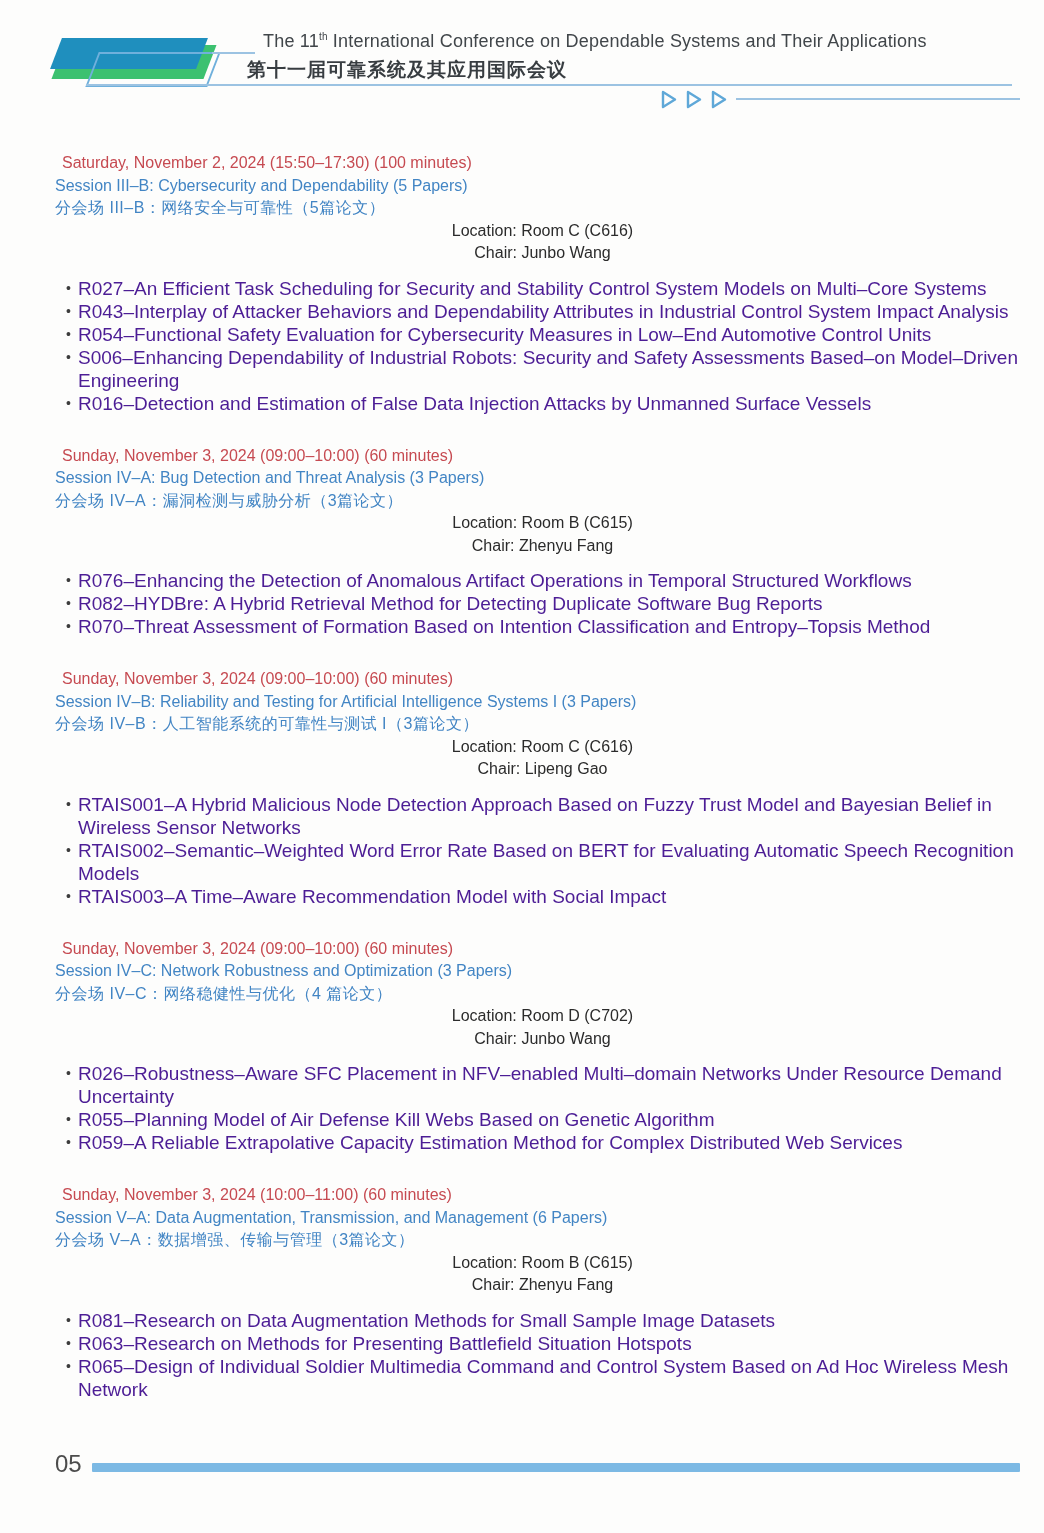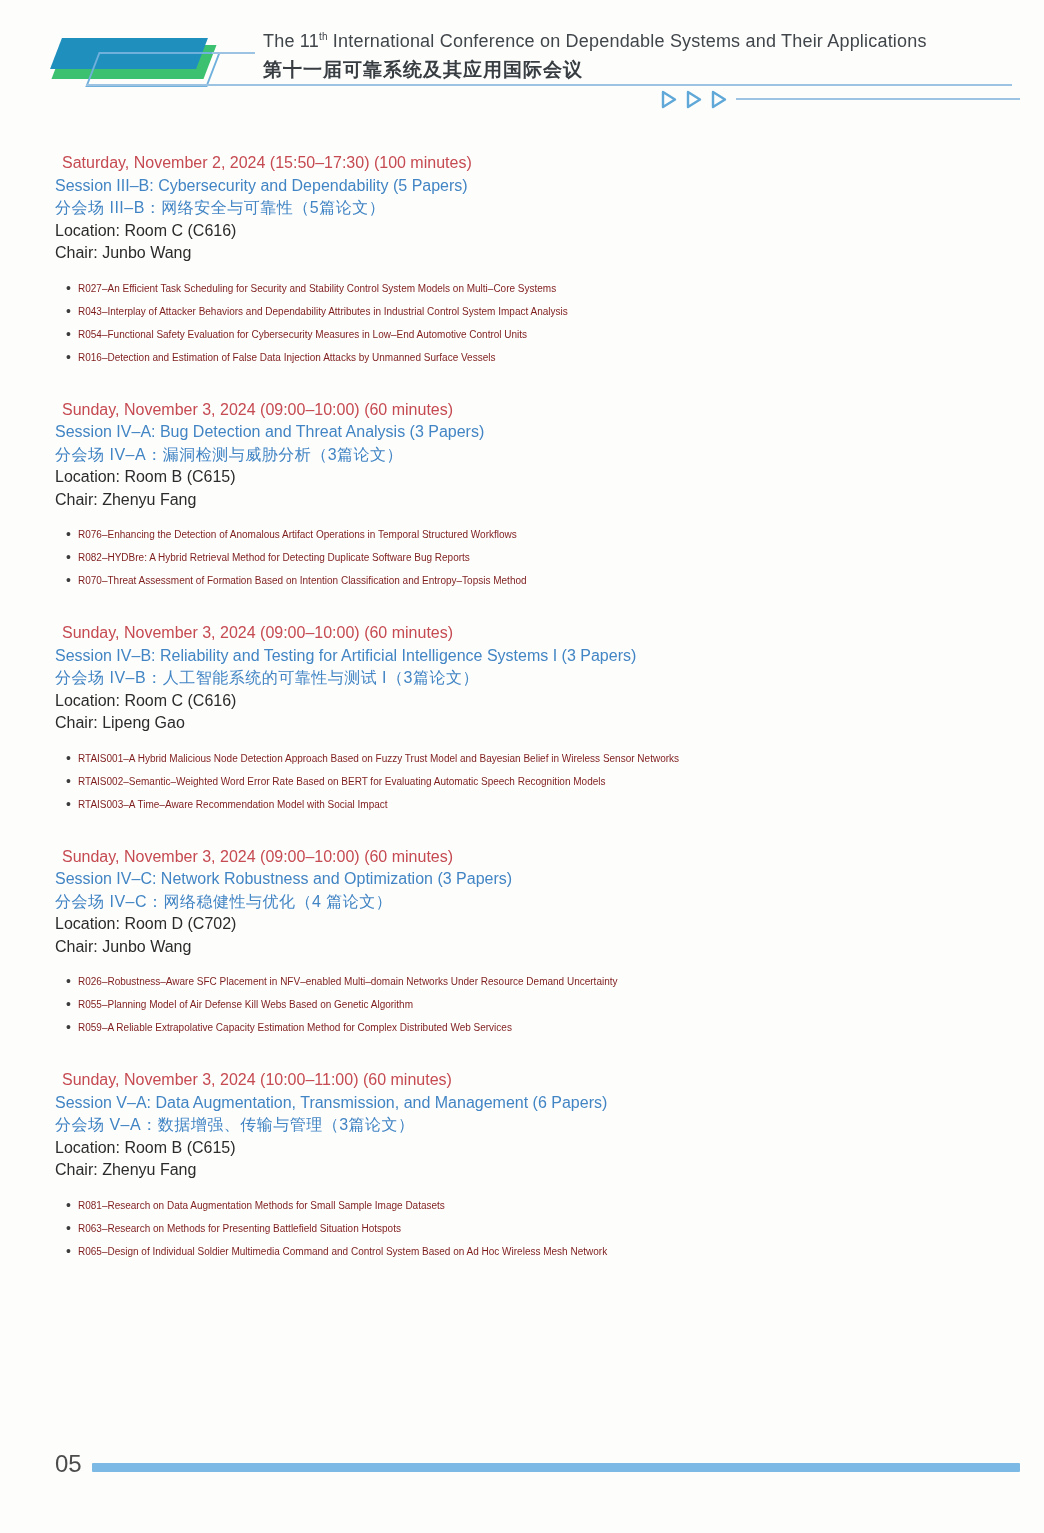--- a/index.html
+++ b/index.html
@@ -24,39 +24,39 @@
   .lg-outline{ left: 92px; top: 52px; width: 118px; height: 31px;
                border: 2px solid #6fb0dc; background: transparent; }
   .hdr-line-short { position: absolute; left: 212px; top: 52px; width: 43px; height: 2px; background: #9cc3e2; }
   .hdr-line-long  { position: absolute; left: 86px;  top: 84px; width: 926px; height: 2px; background: #9cc3e2; }
   .hdr-title {
     position: absolute; left: 263px; top: 31px;
     font-size: 18px; color: #41464a; letter-spacing: 0.2px;
   }
   .hdr-title sup { font-size: 10px; }
   .hdr-title-zh {
-    position: absolute; left: 263px; top: 57px;
+    position: absolute; left: 247px; top: 57px;
     font-size: 19px; color: #383d41; font-weight: bold; letter-spacing: 1px; text-align: center;
   }
   .hdr-deco { position: absolute; left: 660px; top: 90px; width: 384px; height: 20px; }
   .hdr-deco svg { position: absolute; left: 0; top: 0; }
   .hdr-line-right { position: absolute; left: 76px; top: 8px; width: 284px; height: 2px; background: #9cc3e2; }
 
   
   .content { position: absolute; left: 55px; top: 152px; width: 975px; }
   .session { margin: 0 0 30px 0; }
   .session > div { font-size: 16px; line-height: 22.5px; }
   .s-date   { color: #c64a51; margin-left: 7px; }
   .s-title  { color: #4285c4; }
   .s-title-zh { color: #4285c4; letter-spacing: 0.5px; }
-  .s-meta   { color: #2b2b2b; }
+  .s-meta   { color: #2b2b2b; text-align: center; }
   .papers { list-style: none; margin: 12px 0 0 0; padding: 0; }
   .papers li {
     position: relative;
-    font-size: 10px; line-height: 23px; color: #7f1d1d;
+    font-size: 19px; line-height: 23px; color: #4c1d95;
     padding-left: 23px;
   }
   .papers li::before {
     content: "\2022";
     position: absolute; left: 11px; top: 0;
     font-size: 14px; color: #3c3c3c;
   }
 
   
   .ftr { position: absolute; left: 0; top: 1448px; width: 1044px; height: 40px; padding-left: 19px; }
@@ -99,20 +99,21 @@
     <section class="session">
       <div class="s-date">Saturday, November 2, 2024 (15:50–17:30) (100 minutes)</div>
       <div class="s-title">Session III–B: Cybersecurity and Dependability (5 Papers)</div>
       <div class="s-title-zh">分会场 III–B：网络安全与可靠性（5篇论文）</div>
       <div class="s-meta">Location: Room C (C616)</div>
       <div class="s-meta">Chair: Junbo Wang</div>
       <ul class="papers">
         <li>R027–An Efficient Task Scheduling for Security and Stability Control System Models on Multi–Core Systems</li>
         <li>R043–Interplay of Attacker Behaviors and Dependability Attributes in Industrial Control System Impact Analysis</li>
         <li>R054–Functional Safety Evaluation for Cybersecurity Measures in Low–End Automotive Control Units</li>
+        <li>S006–Enhancing Dependability of Industrial Robots: Security and Safety Assessments Based–on Model–Driven Engineering</li>
         <li>R016–Detection and Estimation of False Data Injection Attacks by Unmanned Surface Vessels</li>
       </ul>
     </section>
 
     <section class="session">
       <div class="s-date">Sunday, November 3, 2024 (09:00–10:00) (60 minutes)</div>
       <div class="s-title">Session IV–A: Bug Detection and Threat Analysis (3 Papers)</div>
       <div class="s-title-zh">分会场 IV–A：漏洞检测与威胁分析（3篇论文）</div>
       <div class="s-meta">Location: Room B (C615)</div>
       <div class="s-meta">Chair: Zhenyu Fang</div>

